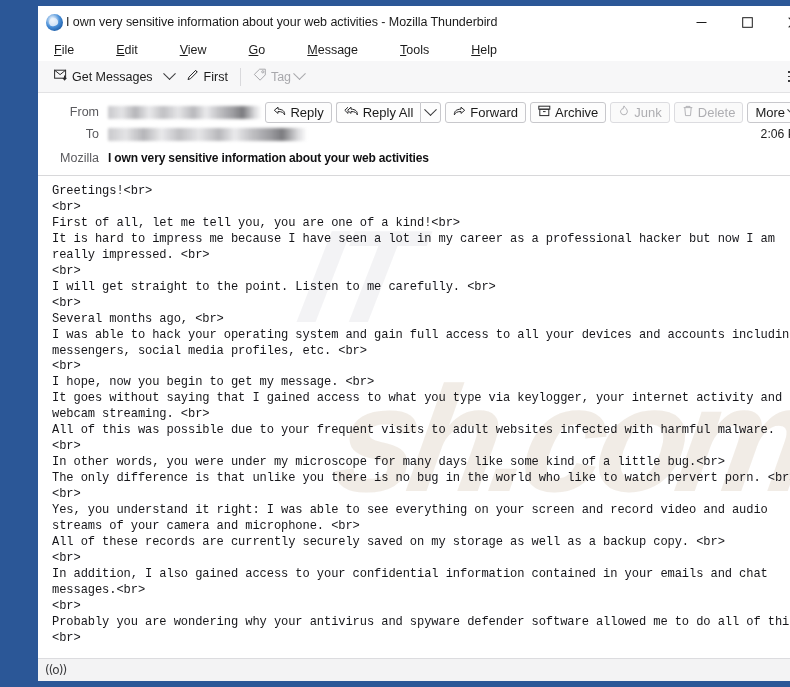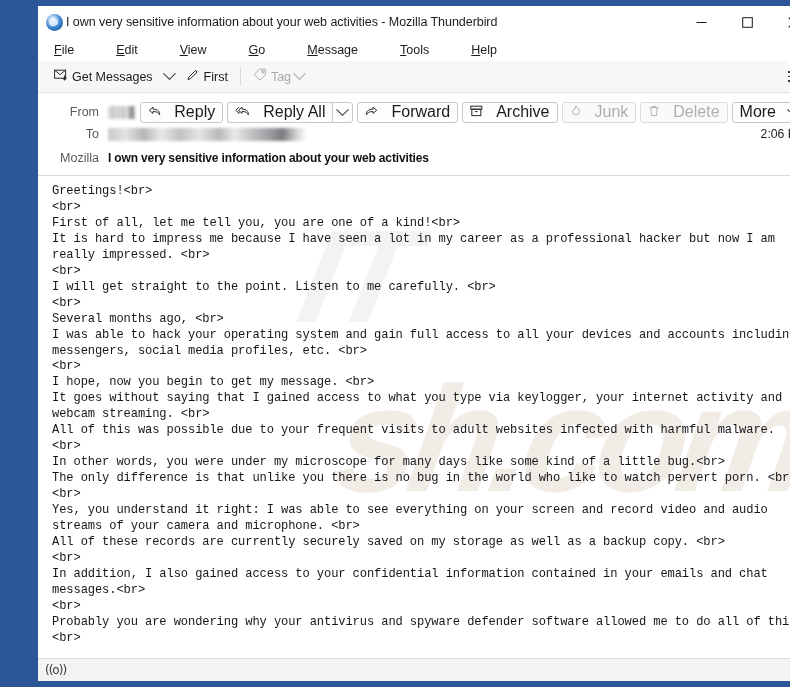--- a/index.html
+++ b/index.html
@@ -198,22 +198,22 @@
   #to-bar   { width: 198px; }
 
   .hdr-right {
     margin-left: auto;
     display: flex;
     align-items: center;
   }
   .abtn {
     display: flex;
     align-items: center;
-    gap: 13px;
-    font-size: 16px;
+    gap: 4px;
+    font-size: 13px;
     color: #1b1b1b;
     border: 1px solid #c8c8cc;
     background: #fdfdfd;
     border-radius: 3px;
     padding: 3px 7px;
     margin-left: 4px;
     height: 21px;
     box-sizing: border-box;
     white-space: nowrap;
   }

